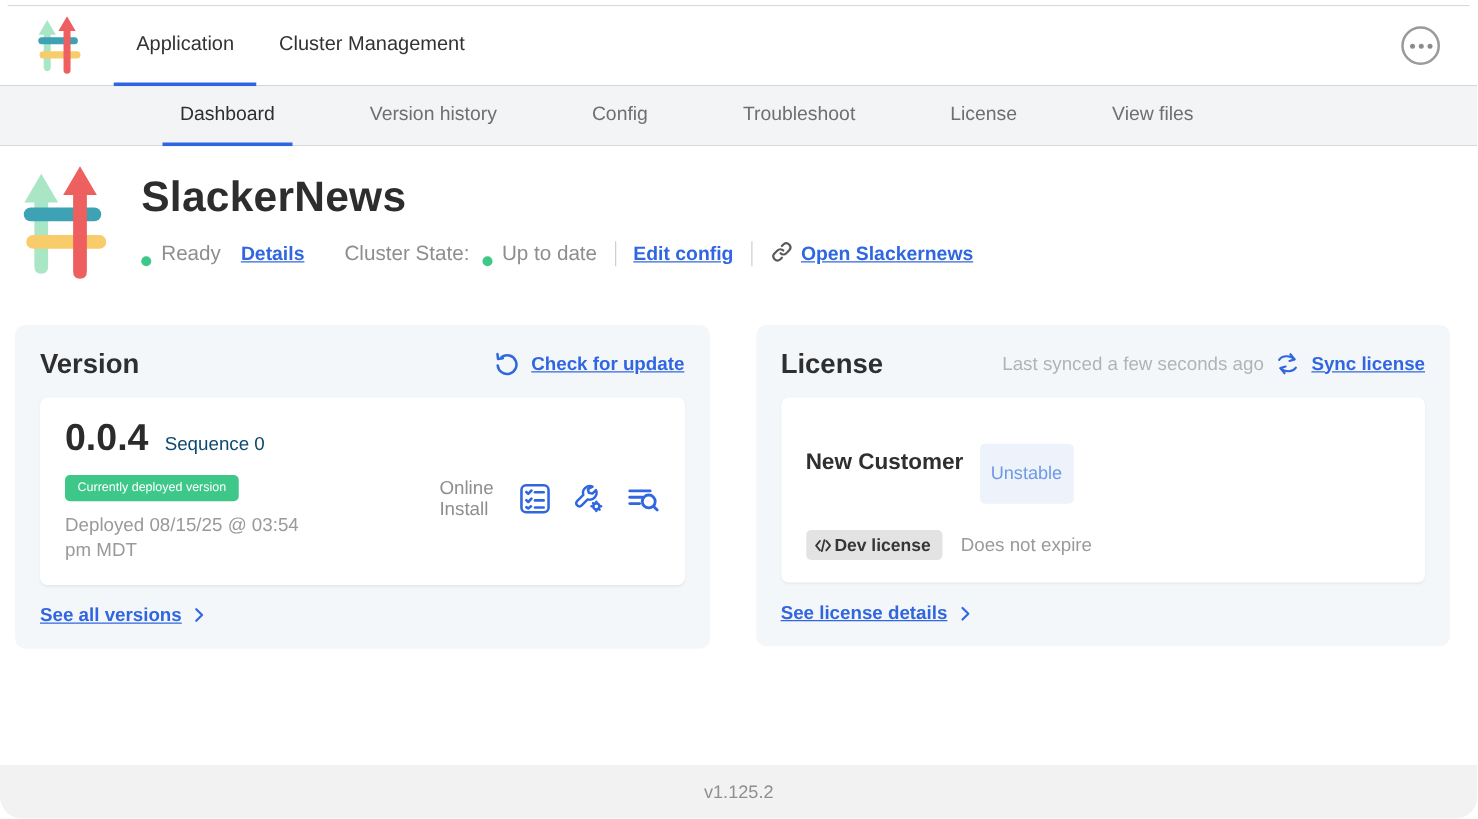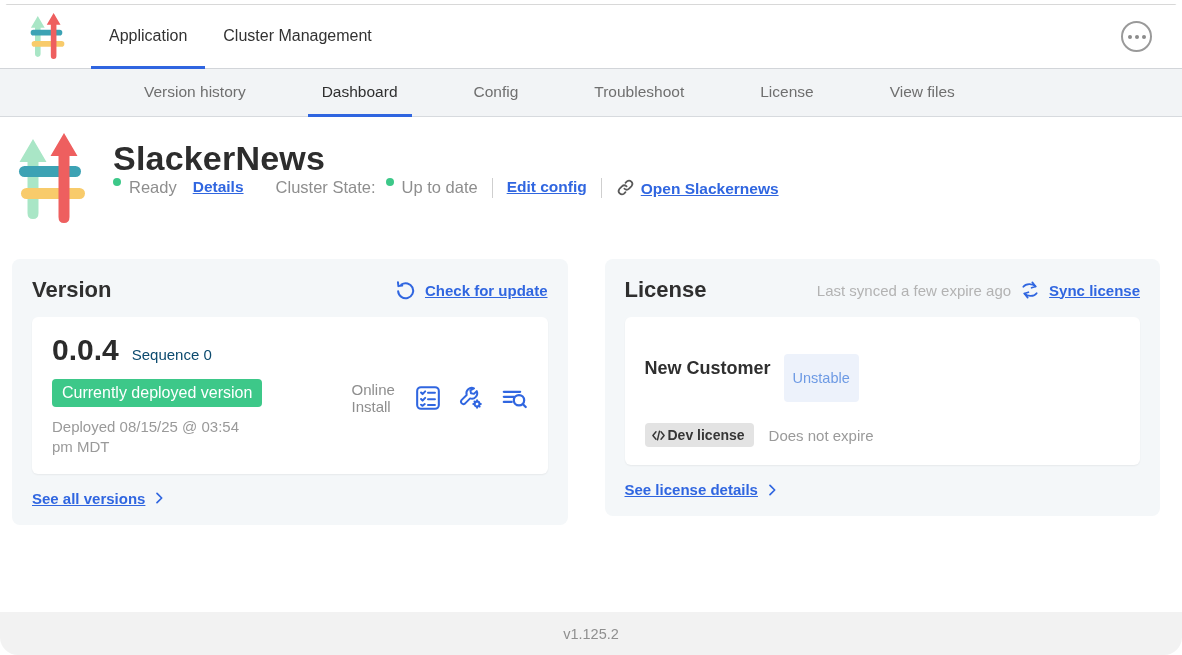--- a/index.html
+++ b/index.html
@@ -27,21 +27,21 @@
   .subnav { height:48px; background:#f2f4f6; border-bottom:1px solid #d7dade; display:flex; align-items:stretch; padding-left:130px; gap:48px; }
   .subnav-item { display:flex; align-items:center; padding:0 14px; font-size:15.5px; color:#6f6f6f; cursor:pointer; border-bottom:3px solid transparent; margin-bottom:-1px; }
   .subnav-item.active { color:#2f2f2f; font-weight:500; border-bottom-color:#2f65e0; }
 
   
   .main { flex:1; background:#fff; }
   .app-header { display:flex; padding:16px 0 0 18px; }
   .app-header .big-logo { flex:0 0 auto; }
   .app-header-text { margin-left:27px; padding-top:6px; }
   .page-title { font-size:34px; font-weight:bold; color:#2d2d2d; letter-spacing:.2px; }
-  .status-row { display:flex; align-items:flex-start; font-size:16.5px; color:#8e8e8e; }
+  .status-row { display:flex; align-items:flex-end; margin-top:14px; font-size:16.5px; color:#8e8e8e; }
   .dot { width:8px; height:8px; border-radius:50%; background:#3dc889; display:inline-block; margin-right:8px; }
   .status-row .sep { width:1px; height:20px; background:#cfcfcf; margin:0 14px; }
   a.lnk { color:#3066e0; font-weight:bold; text-decoration:underline; cursor:pointer; }
   .status-row .lnk { font-size:15.5px; }
   .status-row .gap { width:16px; }
   .link-ico { display:inline-flex; margin-right:6px; vertical-align:-3px; color:#595959; }
 
   
   .cards { display:flex; align-items:flex-start; gap:37px; padding:30px 22px 0 12px; }
   .card { width:556px; background:#f4f7f9; border-radius:8px; padding:18px 20px; }
@@ -50,21 +50,21 @@
   .card-head .right { margin-left:auto; display:flex; align-items:center; gap:9px; }
   .card-head .lnk { font-size:15px; }
   .icon-blue { color:#3066e0; display:inline-flex; }
   .inner-card { background:#fff; border-radius:6px; box-shadow:0 1px 2px rgba(0,0,0,.06); margin-top:14px; padding:16px 20px; }
 
   .ver-row { display:flex; align-items:baseline; }
   .ver-number { font-size:30px; font-weight:bold; color:#2b2b2b; }
   .ver-seq { font-size:15px; color:#0c4a6e; margin-left:13px; }
   .ver-body { display:flex; align-items:flex-start; margin-top:12px; }
   .ver-left { width:242px; }
-  .deployed-badge { display:inline-block; background:#3dc889; color:#fff; font-size:16px; font-weight:500; padding:5px 10px; border-radius:4px; }
+  .deployed-badge { display:inline-block; background:#3dc889; color:#fff; font-size:10px; font-weight:500; padding:5px 10px; border-radius:4px; }
   .deployed-at { margin-top:10px; font-size:15px; color:#9a9a9a; line-height:1.35; width:205px; }
   .ver-actions { display:flex; align-items:center; margin-left:auto; gap:17px; padding-top:2px; }
   .install-type { width:46px; font-size:15px; font-weight:500; color:#8e8e8e; line-height:1.15; }
   .action-ico { color:#3066e0; display:inline-flex; cursor:pointer; }
   .redeploy-btn { background:#fff; border:1.5px solid #3066e0; color:#3066e0; font-weight:bold; font-size:15.5px; border-radius:6px; padding:10px 21px; cursor:pointer; font-family:inherit; }
   .card-foot { margin-top:16px; display:flex; align-items:center; }
   .card-foot .lnk { font-size:15px; }
   .chev { color:#3066e0; display:inline-flex; margin-left:6px; }
 
   .lic-head-note { font-size:15px; color:#b3b3b3; }
@@ -115,25 +115,25 @@
     <div class="navbar-right">
       <button class="more-btn" aria-label="more options">
         <i></i>
           <i></i>
           <i></i>
       </button>
     </div>
   </div>
 
   <div class="subnav">
-    <div class="subnav-item">
-        <span>Version history</span>
-      </div>
     <div class="subnav-item active">
         <span>Dashboard</span>
+      </div>
+    <div class="subnav-item">
+        <span>Version history</span>
       </div>
     <div class="subnav-item">
         <span>Config</span>
       </div>
     <div class="subnav-item">
         <span>Troubleshoot</span>
       </div>
     <div class="subnav-item">
         <span>License</span>
       </div>
@@ -245,21 +245,21 @@
                 <polyline points="9,5 16,12 9,19"></polyline>
               </svg>
             </span>
         </div>
       </div>
 
       <div class="card">
         <div class="card-head">
           <span class="card-title">License</span>
           <span class="right">
-            <span class="lic-head-note">Last synced a few expire ago</span>
+            <span class="lic-head-note">Last synced a few seconds ago</span>
             <span class="icon-blue">
               <svg width="20" height="20" viewBox="0 0 24 24" fill="none" stroke="currentColor" stroke-width="2.1" stroke-linecap="round" stroke-linejoin="round">
                   <path d="M4 8.2 C7 3.8, 15 3.8, 18.6 7.6"></path>
                   <polyline points="14.8,2.9 18.8,7.8 13.9,9.3"></polyline>
                   <path d="M20 15.8 C17 20.2, 9 20.2, 5.4 16.4"></path>
                   <polyline points="9.2,21.1 5.2,16.2 10.1,14.7"></polyline>
                 </svg>
             </span>
             <a class="lnk">Sync license</a>
           </span>

